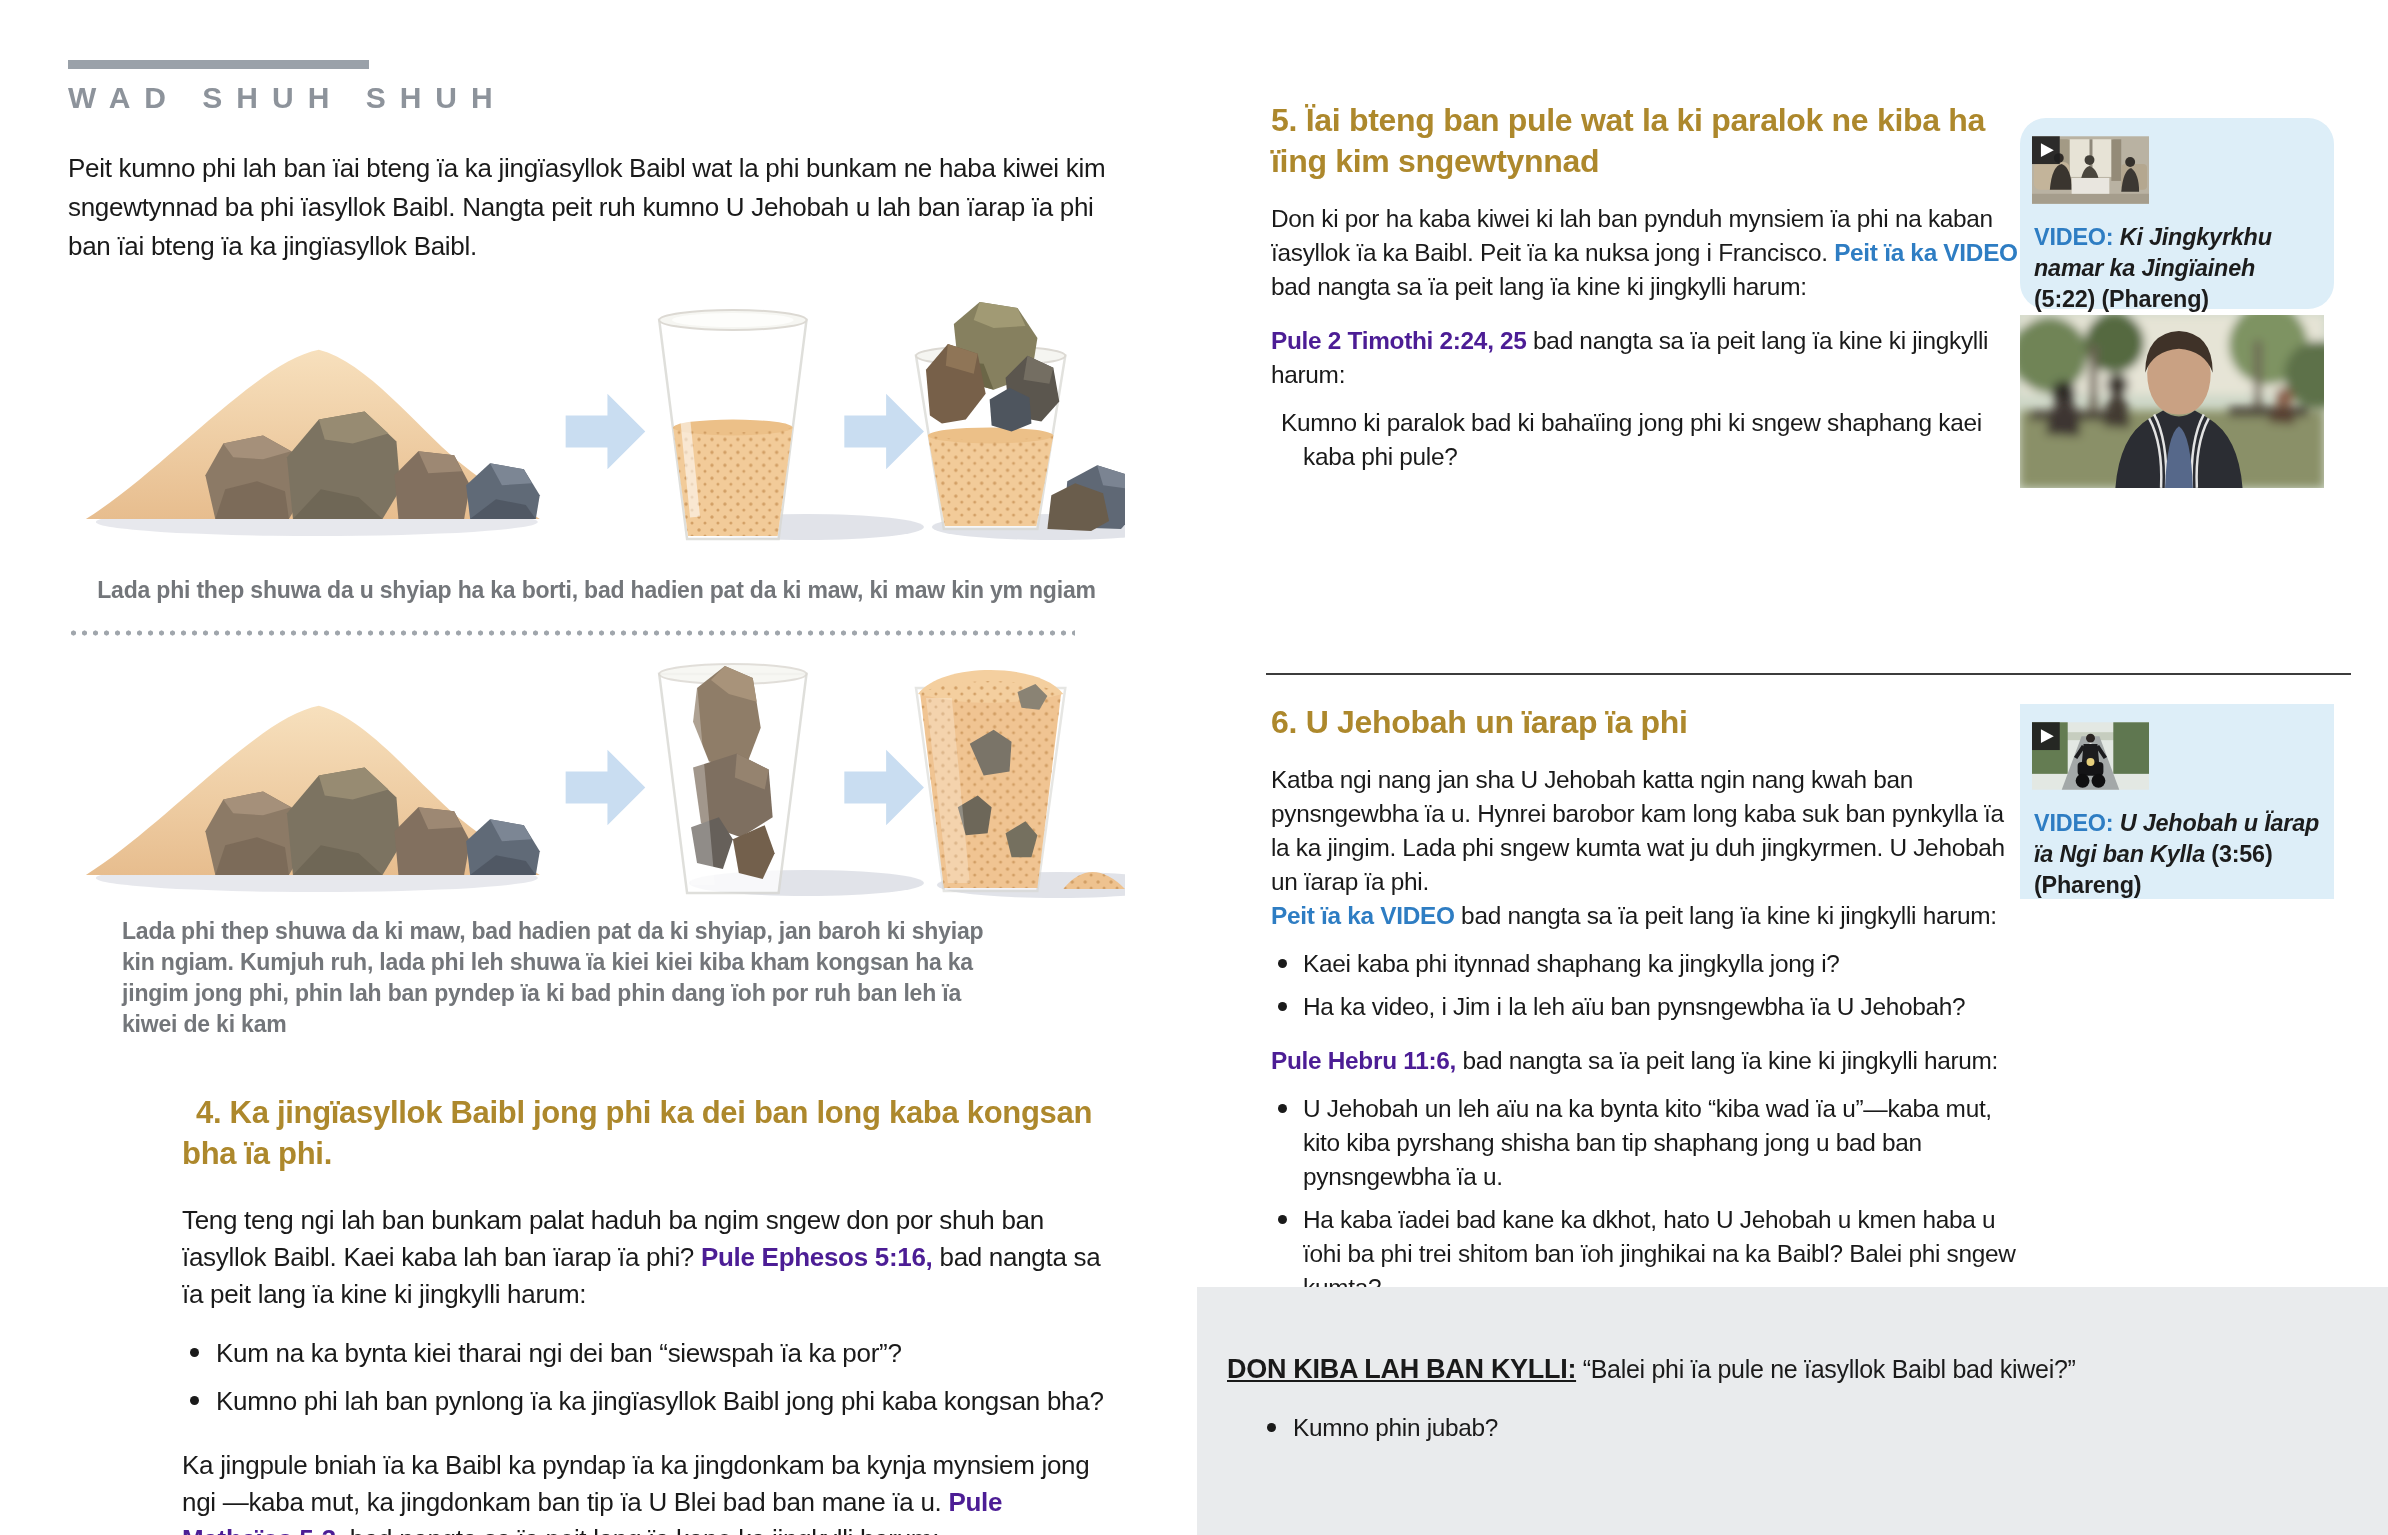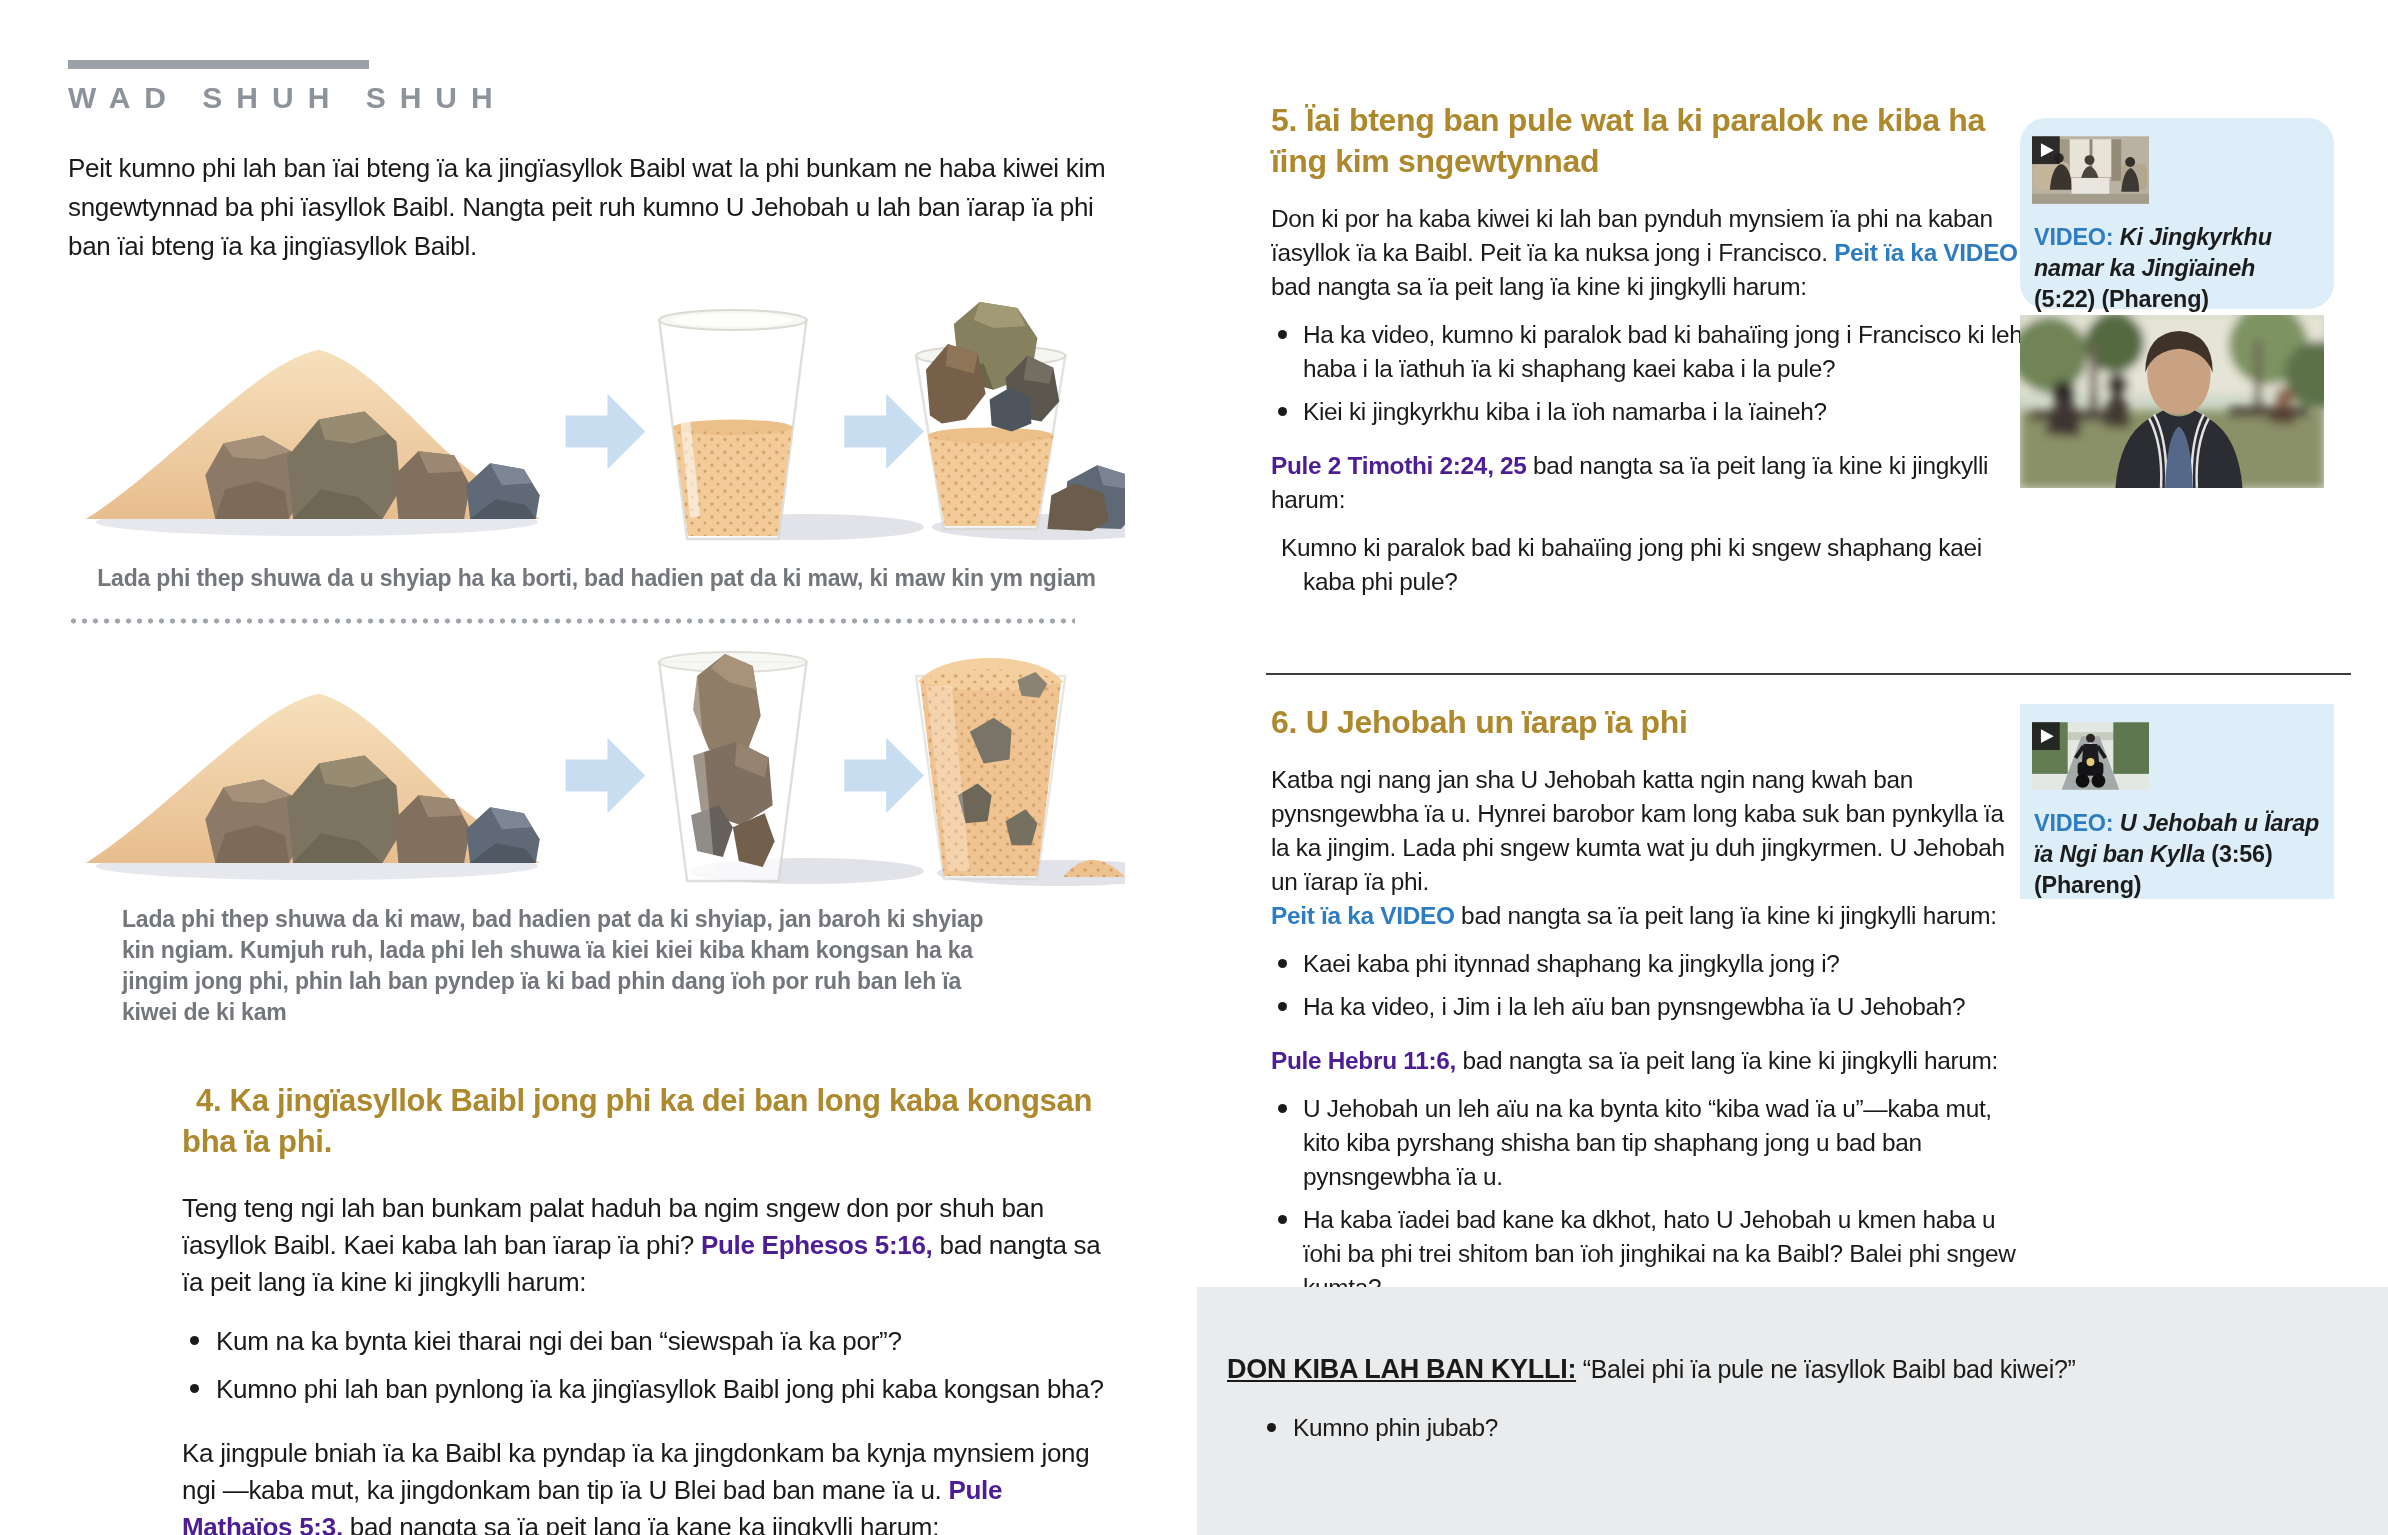--- a/index.html
+++ b/index.html
@@ -8,21 +8,21 @@
        -webkit-font-smoothing:antialiased;}
   .page{position:absolute;inset:0;}
 
   
   .left-col{position:absolute;left:68px;top:60px;width:1057px;}
   .kicker-bar{width:301px;height:9px;background:#9aa1a9;}
   .kicker{margin-top:12px;font-size:30px;font-weight:bold;letter-spacing:14px;color:#8d939b;}
   .intro{margin-top:34px;font-size:26px;line-height:39px;letter-spacing:-0.3px;width:1055px;}
 
   .figure{margin-top:26px;width:1057px;height:264px;display:block;}
-  .caption-center{margin-top:9px;text-align:center;font-size:23px;font-weight:bold;color:#73767a;letter-spacing:-0.2px;}
+  .caption-center{margin-top:21px;text-align:center;font-size:23px;font-weight:bold;color:#73767a;letter-spacing:-0.2px;}
   .dotted-sep{margin-top:24px;width:1007px;height:8px;
       background-image:radial-gradient(circle,#a0a6ac 2.3px,rgba(0,0,0,0) 2.8px);
       background-size:11px 8px;background-repeat:repeat-x;background-position:0 1px;}
   .figure2{margin-top:12px;}
   .caption-left{margin:4px 0 0 54px;width:868px;font-size:23px;line-height:31px;font-weight:bold;color:#73767a;letter-spacing:-0.2px;}
 
   .section4{margin:52px 0 0 114px;width:925px;}
   .h-gold{color:#ad882c;font-weight:bold;font-size:31px;line-height:41px;margin:0;text-indent:14px;letter-spacing:-0.3px;}
   .section4 p{font-size:26px;line-height:37px;margin:28px 0 0 0;letter-spacing:-0.3px;}
   .ref-gold{color:#4c1d95;font-weight:bold;text-align:center;}
@@ -187,24 +187,20 @@
         <li>Kumno phi lah ban pynlong ïa ka jingïasyllok Baibl jong phi kaba kongsan bha?</li>
       </ul>
       <p><span>Ka jingpule bniah ïa ka Baibl ka pyndap ïa ka jingdonkam ba kynja mynsiem jong ngi —kaba mut, ka jingdonkam ban tip ïa U Blei bad ban mane ïa u. </span><a class="ref-gold">Pule Mathaïos 5:3,</a><span> bad nangta sa ïa peit lang ïa kane ka jingkylli harum:</span></p>
 
     </div>
   </div>
 
   <div class="sec5">
     <h2 class="sec-h">5. Ïai bteng ban pule wat la ki paralok ne kiba ha ïing kim sngewtynnad</h2>
     <p class="rc-p"><span>Don ki por ha kaba kiwei ki lah ban pynduh mynsiem ïa phi na kaban ïasyllok ïa ka Baibl. Peit ïa ka nuksa jong i Francisco. </span><a class="link-blue">Peit ïa ka VIDEO</a><span> bad nangta sa ïa peit lang ïa kine ki jingkylli harum:</span></p>
-    <ul class="rc-list">
-      <li>Ha ka video, kumno ki paralok bad ki bahaïing jong i Francisco ki leh haba i la ïathuh ïa ki shaphang kaei kaba i la pule?</li>
-      <li>Kiei ki jingkyrkhu kiba i la ïoh namarba i la ïaineh?</li>
-    </ul>
     <p class="rc-p"><a class="ref-gold">Pule 2 Timothi 2:24, 25</a><span> bad nangta sa ïa peit lang ïa kine ki jingkylli harum:</span></p>
     <ul class="rc-list">
       <li class="nobullet">Kumno ki paralok bad ki bahaïing jong phi ki sngew shaphang kaei kaba phi pule?</li>
     </ul>
   </div>
 
   <div class="divider"></div>
 
   <div class="sec6">
     <h2 class="sec-h">6. U Jehobah un ïarap ïa phi</h2>

